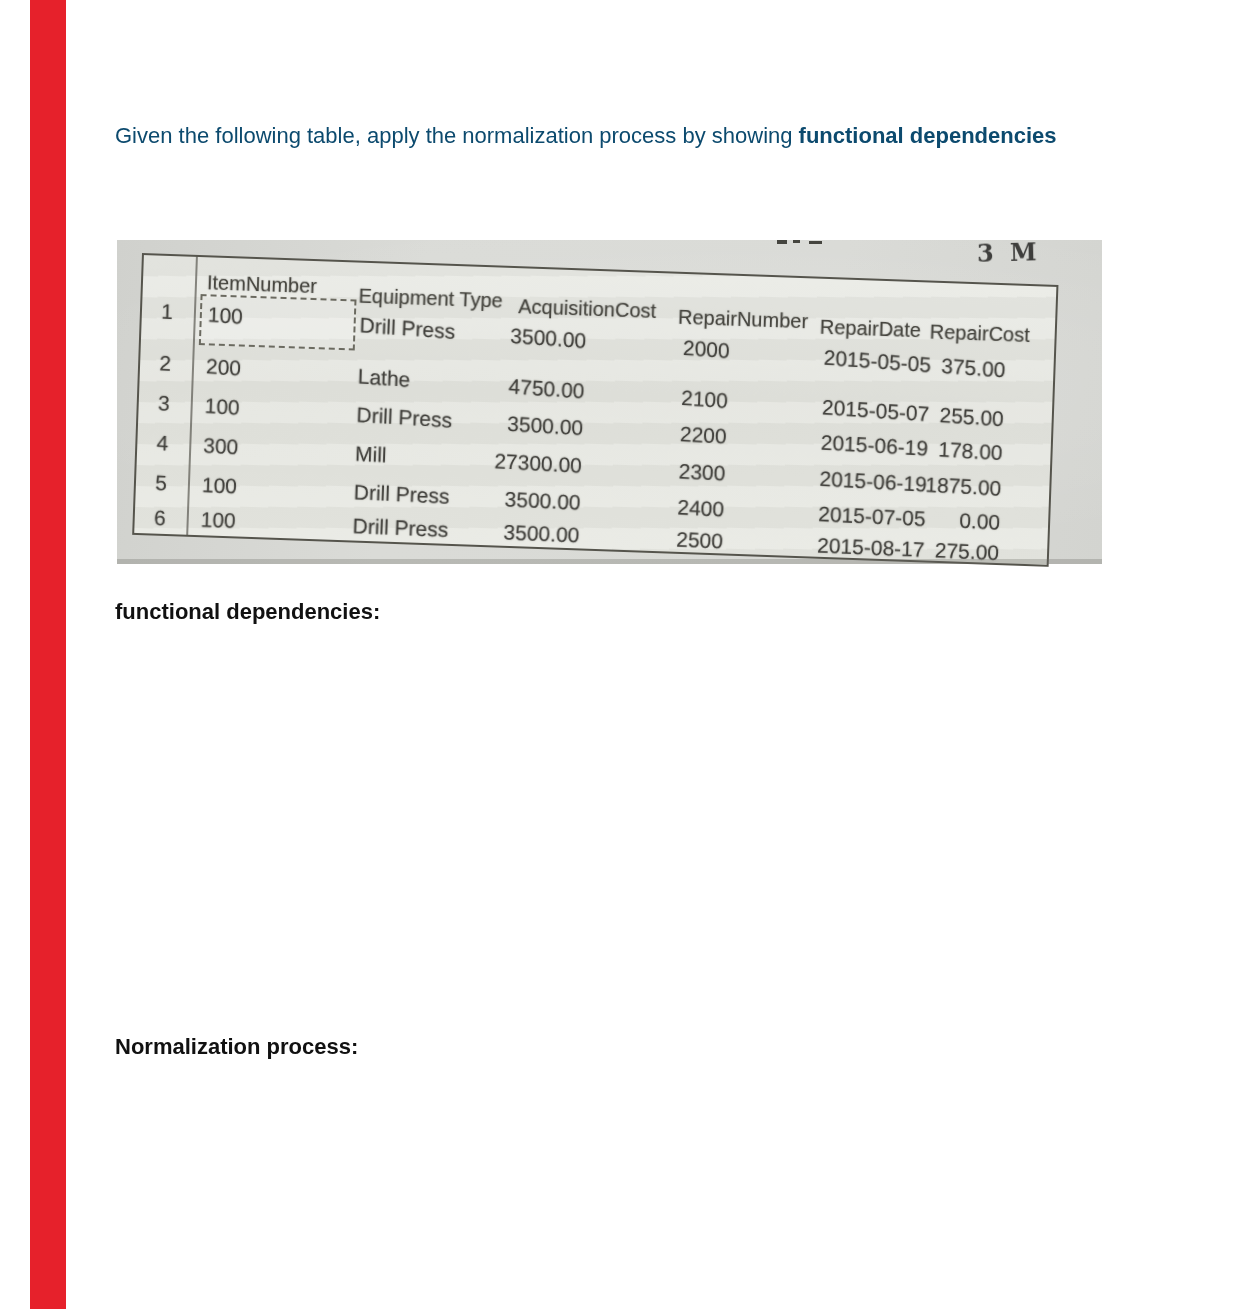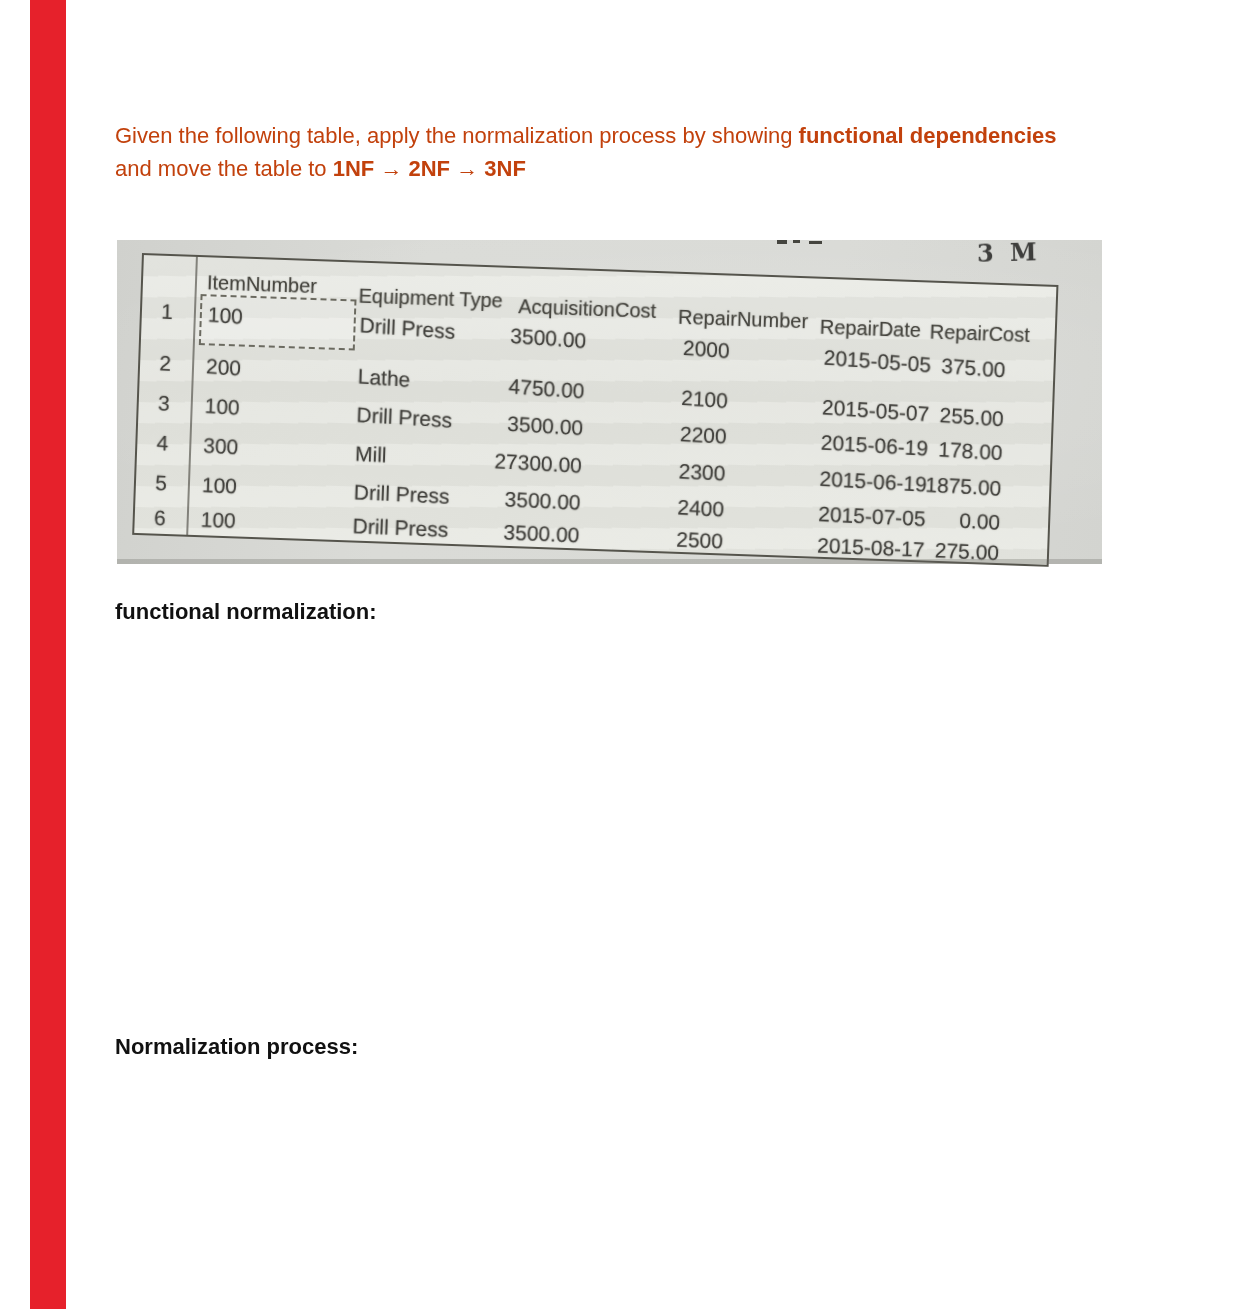--- a/index.html
+++ b/index.html
@@ -8,21 +8,21 @@
     font-family:"Liberation Sans",sans-serif;overflow:hidden;
   }
   
   .redbar{
     position:absolute;left:30px;top:0;width:36px;height:1309px;
     background:#e6212b;
   }
   
   .prompt{
     position:absolute;left:115px;top:119px;width:1010px;
-    font-size:22px;line-height:33px;color:#c2410c;
+    font-size:22px;line-height:33px;color:#0c4a6e;
   }
   .prompt b{font-weight:700;}
   
   .heading{
     position:absolute;left:115px;font-size:22px;font-weight:700;color:#111;
     white-space:nowrap;
   }
   .fd{top:599px;}
   .np{top:1034px;text-align:center;}
   
@@ -78,21 +78,20 @@
   .c-rdate{left:683px;}
   .c-rcost{left:745px;width:120px;text-align:right;}
 </style>
 </head>
 <body>
 
 <div class="redbar"></div>
 
 <div class="prompt">
   <div><span>Given the following table, apply the normalization process by showing </span><b>functional dependencies</b></div>
-  <div><span>and move the table to </span><b>1NF → 2NF → 3NF</b></div>
 </div>
 
 <div class="scan">
   <div class="marks">3 M</div>
   <div class="art art1"></div>
   <div class="art art2"></div>
   <div class="art art3"></div>
 
   <div class="photo-table">
     <div class="sel-line"></div>
@@ -160,14 +159,14 @@
       <span class="c-item">100</span>
       <span class="c-equip">Drill Press</span>
       <span class="c-acq">3500.00</span>
       <span class="c-rnum">2500</span>
       <span class="c-rdate">2015-08-17</span>
       <span class="c-rcost">275.00</span>
     </div>
   </div>
 </div>
 
-<div class="heading fd">functional normalization:</div>
+<div class="heading fd">functional dependencies:</div>
 <div class="heading np">Normalization process:</div>
 
 </body></html>

